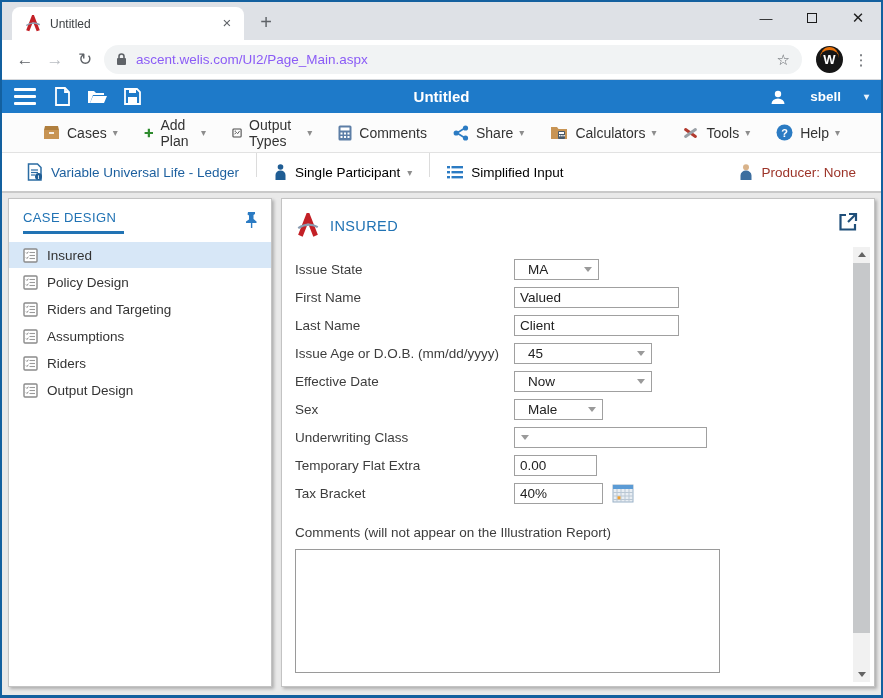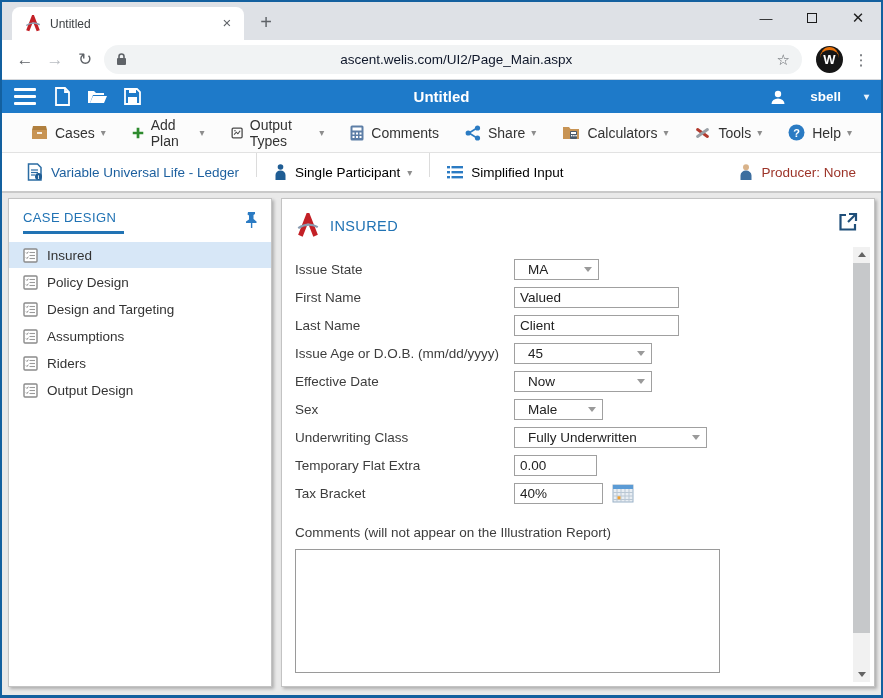--- a/index.html
+++ b/index.html
@@ -26,38 +26,38 @@
   .max-box { width:10px; height:10px; border:1.3px solid #1b1b1b; }
   .close-glyph { font-size:15px; }
   
   .urlbar { height:40px; background:#fff; border-bottom:1px solid #d4d7db; display:flex; align-items:center; padding:0 8px; }
   .nav-ic { width:30px; height:30px; display:flex; align-items:center; justify-content:center;
             font-size:17px; color:#5f6368; }
   .nav-ic.disabled { color:#b8bcc1; }
   .omnibox { flex:1; height:29px; background:#f1f3f4; border-radius:15px; margin:0 8px 0 4px;
              display:flex; align-items:center; padding:0 12px; }
   .lock { margin-right:9px; }
-  .url-text { flex:1; font-size:13.5px; color:#0f172a;text-align:center; }
+  .url-text { flex:1; font-size:13.5px; color:#8b5cf6; }
   .star { color:#5f6368; font-size:15px; }
   .avatar { width:27px; height:27px; border-radius:50%; background:#161616; color:#fff;
             font-size:13px; font-weight:bold; display:flex; align-items:center; justify-content:center;
             position:relative; overflow:hidden; margin:0 6px; }
   .avatar::before { content:""; position:absolute; top:1px; left:4px; width:19px; height:8px;
             border-radius:50% 50% 0 0 / 100% 100% 0 0; border-top:3px solid #e8710a; }
   .dots { color:#5f6368; font-size:15px; width:24px; text-align:center; letter-spacing:0; }
   
   .appbar { height:33px; background:#1e7ac9; display:flex; align-items:center; position:relative; padding:0 12px; }
   .hamburger { width:22px; display:flex; flex-direction:column; gap:4px; margin-right:18px; }
   .hamburger span { height:3px; background:#fff; border-radius:1px; }
   .appic { margin-right:16px; display:flex; }
   .app-title { position:absolute; left:0; right:0; text-align:center; color:#fff; font-weight:bold; font-size:15px; pointer-events:none; }
   .app-user { margin-left:auto; display:flex; align-items:center; gap:24px; color:#fff; font-size:13.5px; font-weight:bold; z-index:1; }
   .app-user .caret { color:#eaf2fa; }
   
-  .menubar { height:40px; background:#fcfcfc; border-bottom:1px solid #e2e2e2; display:flex; align-items:center; padding:0 16px; }
+  .menubar { height:40px; background:#fcfcfc; border-bottom:1px solid #e2e2e2; display:flex; align-items:center; padding:0 28px; }
   .mitem { display:flex; align-items:center; gap:7px; padding:0 13px; font-size:14px; color:#333; height:100%; }
   .mcaret { font-size:10px; color:#8d8d8d; margin-left:-1px; }
   
   .planbar { height:40px; background:#fff; border-bottom:2px solid #c9c9c9; display:flex; padding:0 14px; }
   .pitem { display:flex; align-items:center; gap:8px; font-size:13.5px; padding:0 11px; }
   .plan-text { color:#1c5f9e; }
   .psep { width:1px; height:24px; background:#dcdcdc; margin:0 6px; }
   .producer { margin-left:auto; color:#9c3328; }
   
   .content { flex:1; background:#e9e9e9; display:flex; padding:5px 6px 8px 6px; gap:9px; overflow:hidden; }
@@ -353,21 +353,21 @@
               <g stroke="#9a9a9a" stroke-width="1.1">
                 <line x1="6.5" y1="4.5" x2="12" y2="4.5"></line>
                 <line x1="6.5" y1="7.5" x2="12" y2="7.5"></line>
                 <line x1="6.5" y1="10.5" x2="12" y2="10.5"></line>
               </g>
               <g stroke="#8a8a8a" stroke-width="1">
                 <path d="M3 4.5 l1 1 1.3-1.8" fill="none"></path>
                 <path d="M3 9.5 l1 1 1.3-1.8" fill="none"></path>
               </g>
             </svg>
-          <span>Design and Targeting</span>
+          <span>Riders and Targeting</span>
         </div>
         <div class="sitem">
           <svg width="15" height="15" viewBox="0 0 15 15">
               <rect x="1" y="1" width="13" height="13" rx="1" fill="#fff" stroke="#8a8a8a" stroke-width="1.4"></rect>
               <g stroke="#9a9a9a" stroke-width="1.1">
                 <line x1="6.5" y1="4.5" x2="12" y2="4.5"></line>
                 <line x1="6.5" y1="7.5" x2="12" y2="7.5"></line>
                 <line x1="6.5" y1="10.5" x2="12" y2="10.5"></line>
               </g>
               <g stroke="#8a8a8a" stroke-width="1">
@@ -456,21 +456,20 @@
       <div class="frow">
         <label>Sex</label>
         <div class="selbox w110">
           <span class="val">Male</span>
           <span class="tri"></span>
         </div>
       </div>
       <div class="frow">
         <label>Underwriting Class</label>
         <div class="selbox w193">
-          <span class="val">Fully Underwritten</span>
           <span class="tri"></span>
         </div>
       </div>
       <div class="frow">
         <label>Temporary Flat Extra</label>
         <input class="tinput w83" value="0.00" style="">
       </div>
       <div class="frow">
         <label>Tax Bracket</label>
         <input class="tinput w110" value="40%" style="">

